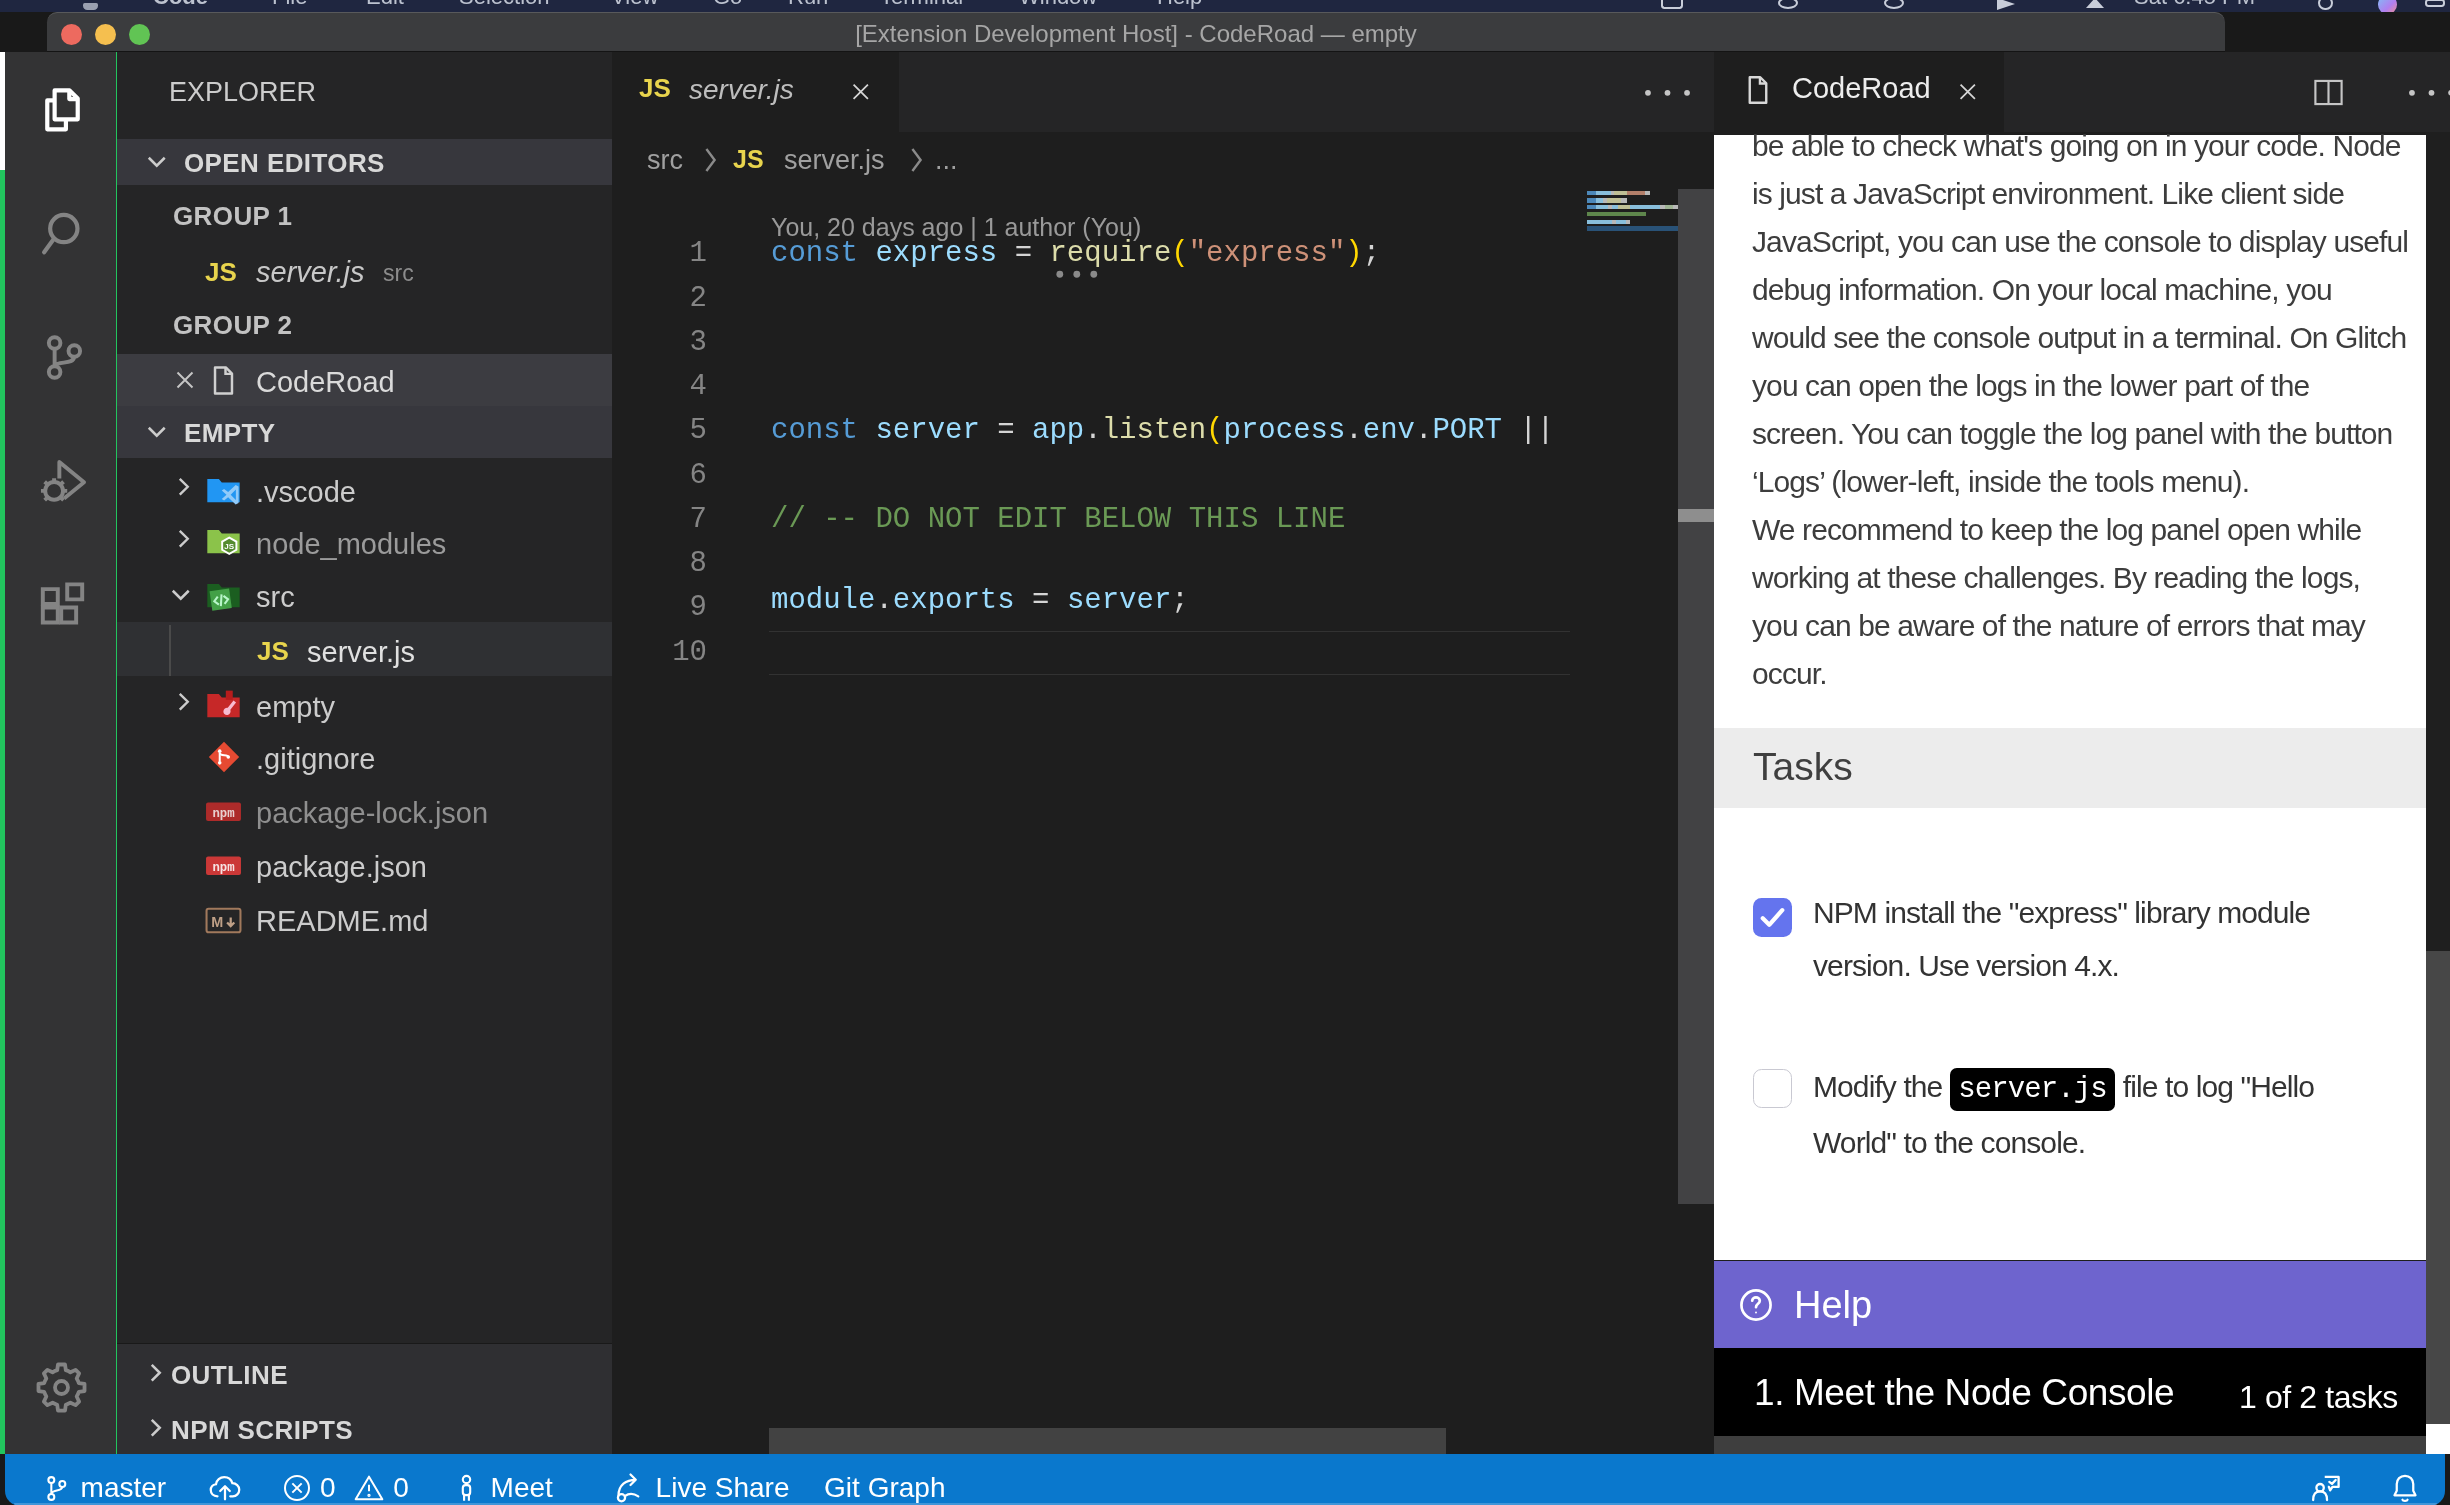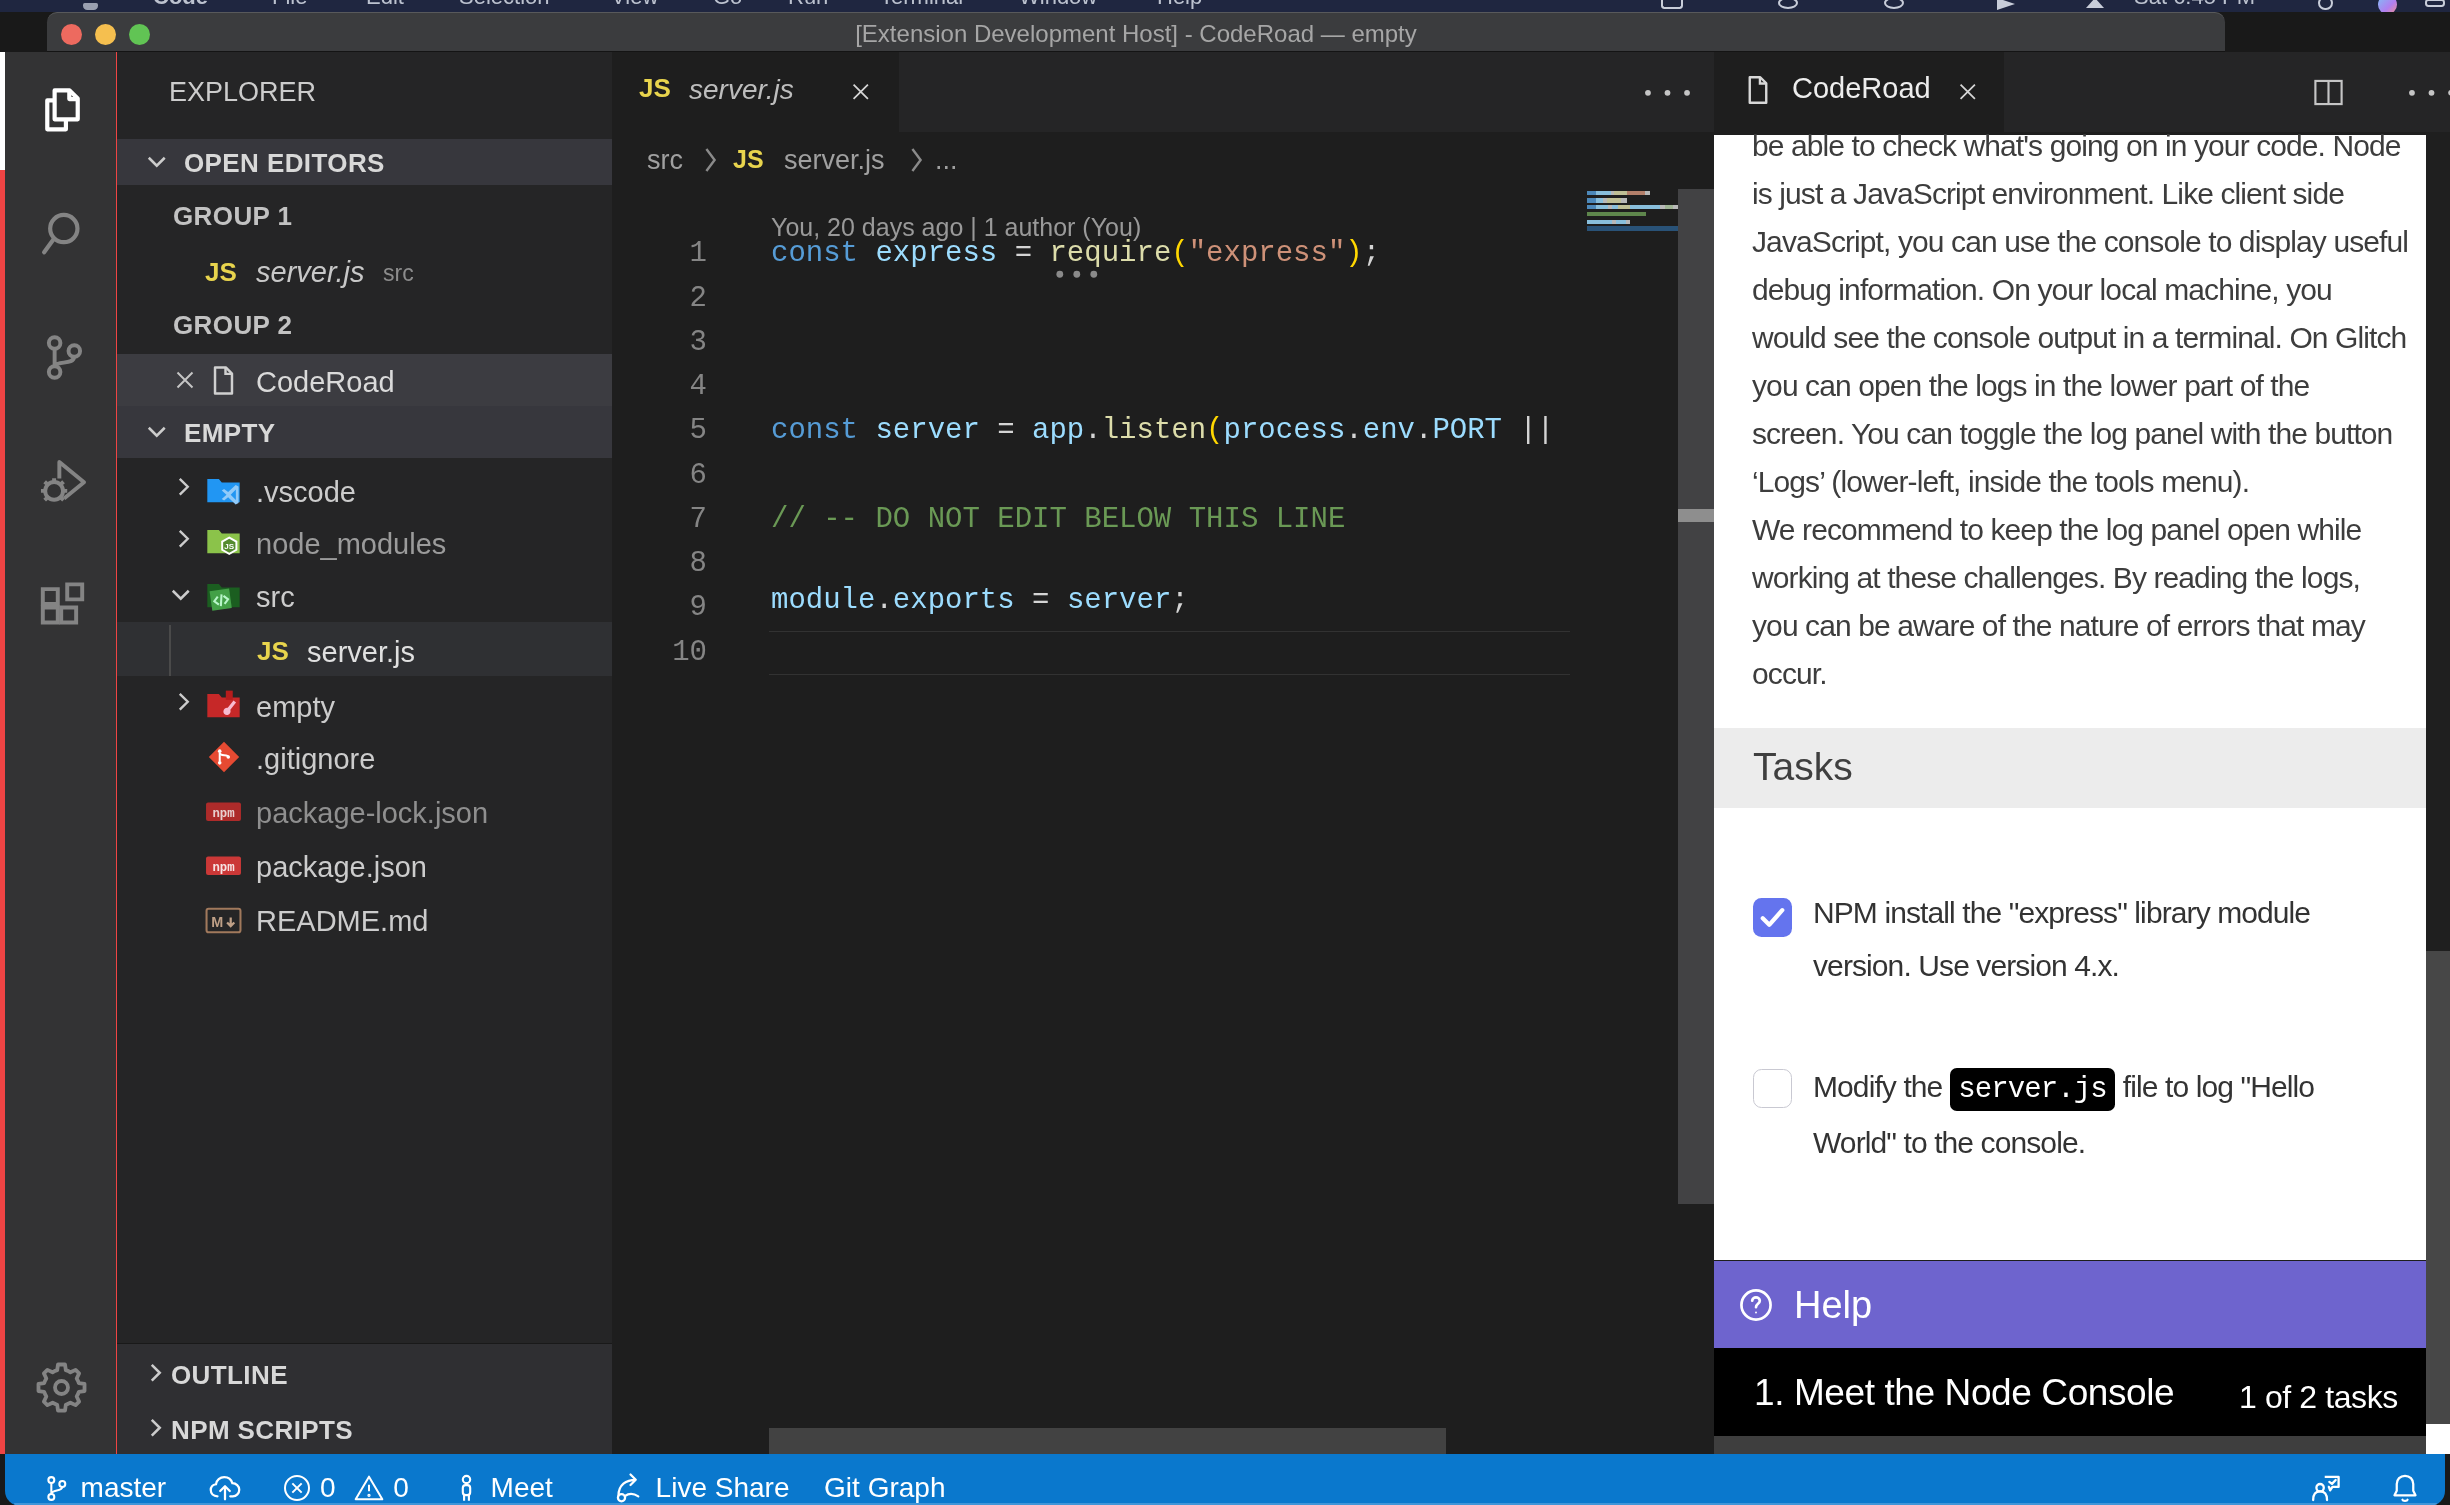--- a/index.html
+++ b/index.html
@@ -11,21 +11,21 @@
   
   #menubar { left:0; top:0; width:2450px; height:12px; background:#1f2640; overflow:hidden; }
   #menubar .mi { position:absolute; top:-16px; color:#bcc2cf; font-size:22px; font-weight:400; white-space:pre; }
 
   
   #titlebar { left:11px; top:12px; width:2178px; height:40px; background:#3b3c3e; border-radius:10.2px 10.2px 0 0; border-top:0.9px solid #58595b; border-bottom:1.7px solid #141414; box-sizing:border-box;margin-left:36px; }
   .tl { position:absolute; top:11px; width:21px; height:21px; border-radius:50%; }
   #title { position:absolute; top:6.8px; width:100%; text-align:center; color:#a6a6a6; font-size:24px; }
 
   
-  #workbench { left:0; top:52px; width:2450px; height:1402px; background:#ef4444; overflow:hidden; }
+  #workbench { left:0; top:52px; width:2450px; height:1402px; background:#22c55e; overflow:hidden; }
   #whitenotch { left:0; top:-2.6px; width:5.1px; height:121px; background:#ffffff; z-index:5; }
   #activitybar { left:5.1px; top:0; width:111px; height:1402px; background:#333334; }
   #sidebar { left:117px; top:0; width:495px; height:1402px; background:#252526; color:#cccccc; }
 
   .rowhl { position:absolute; left:0; width:495px; background:#37373d; }
   .paneheader { font-weight:bold; font-size:26px; color:#d8d8d8; letter-spacing:0.4px; }
   .treelabel { font-size:29px; color:#cccccc; }
   .chev { position:absolute; width:25.5px; height:25.5px; }
 
   

